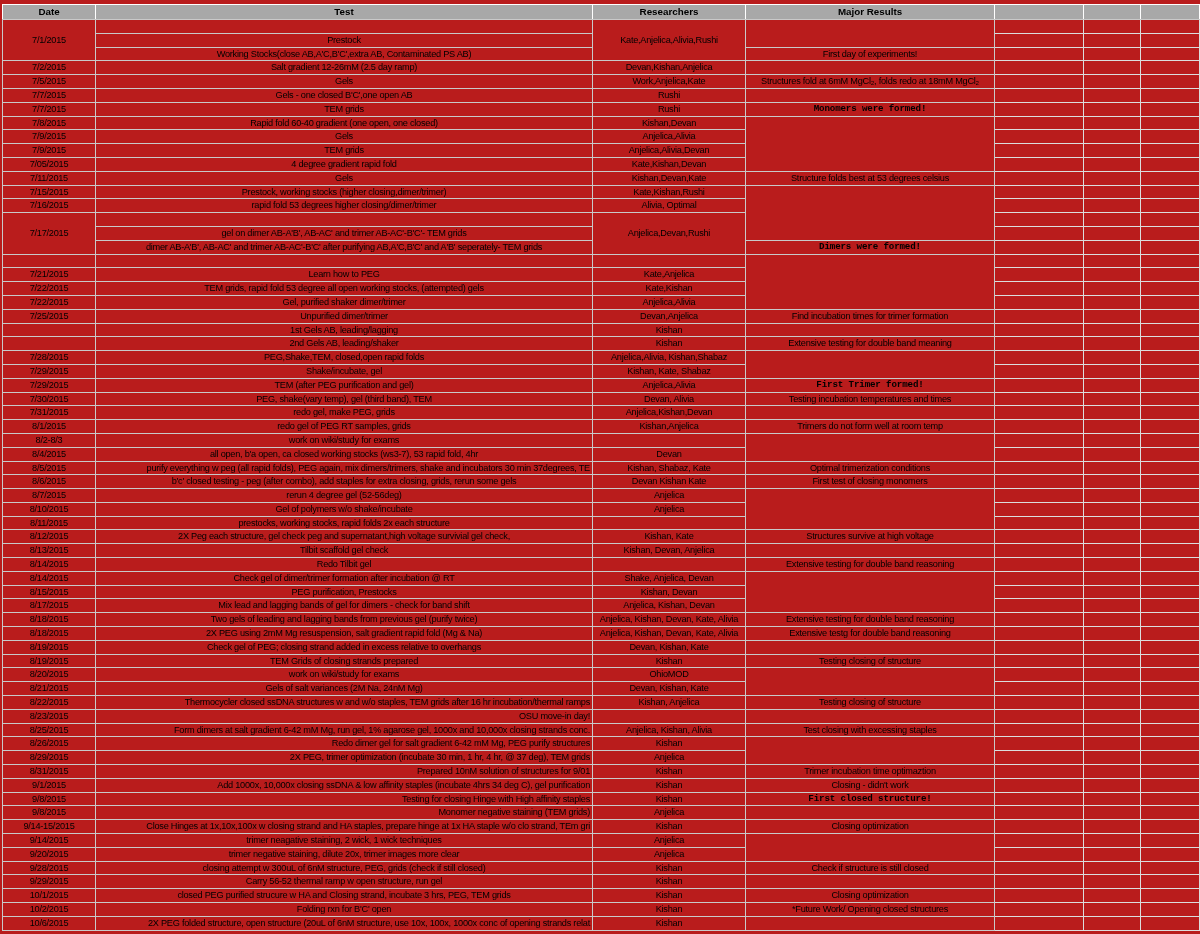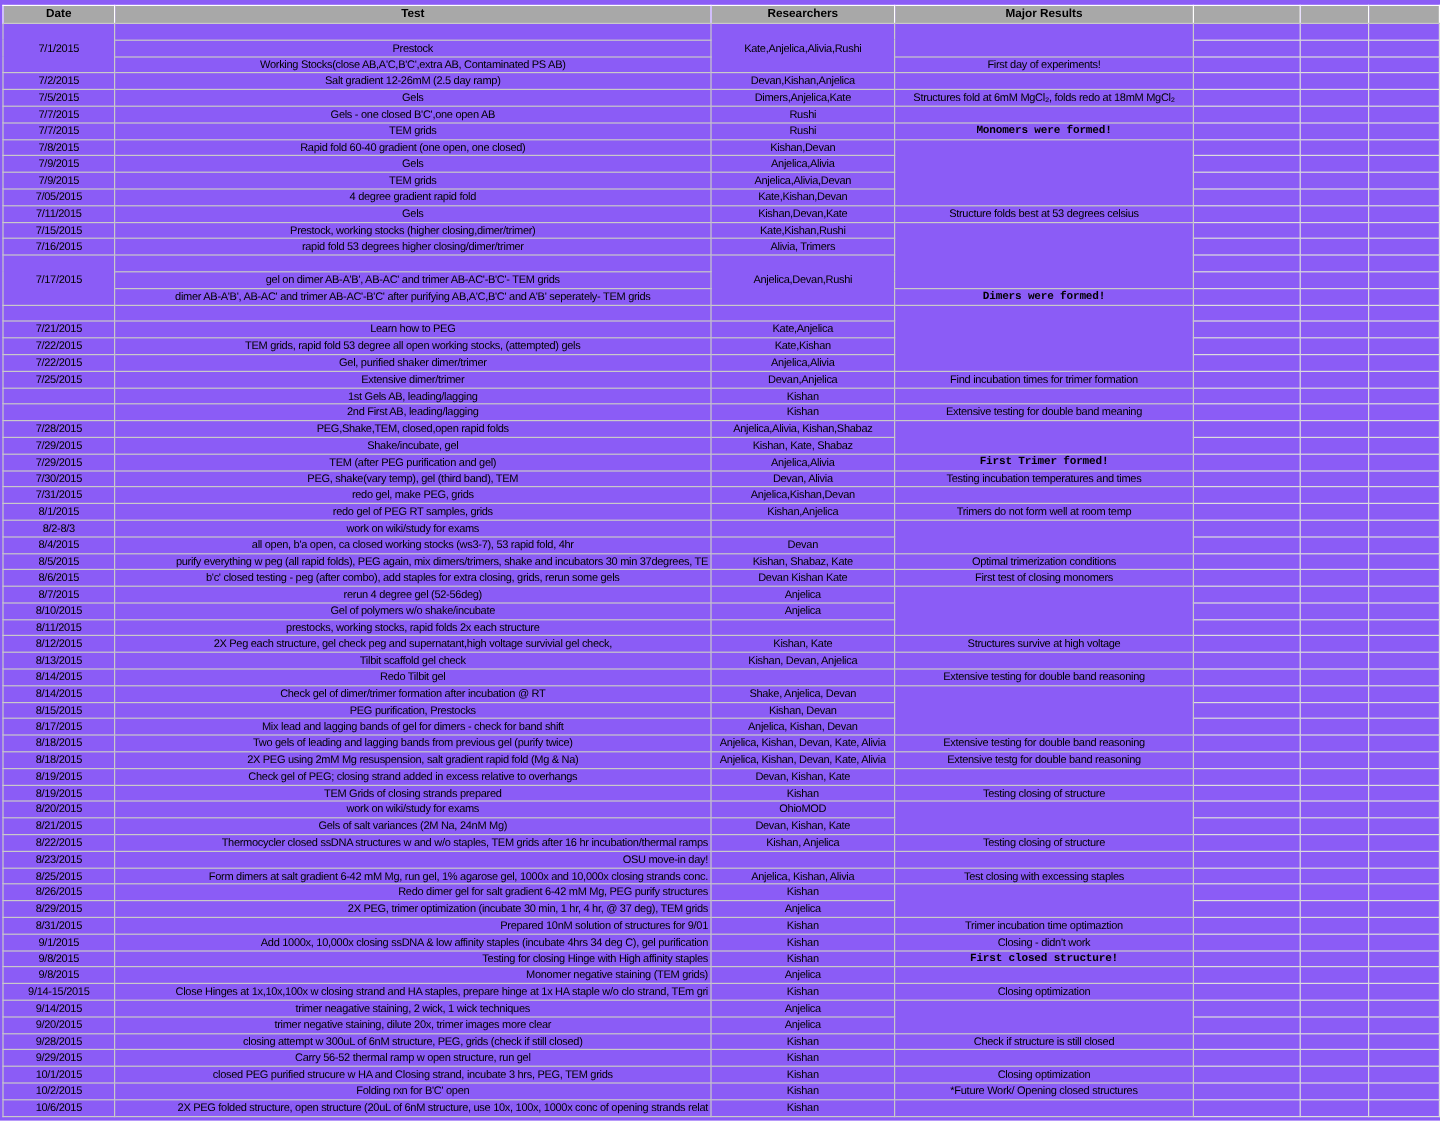--- a/index.html
+++ b/index.html
@@ -1,16 +1,16 @@
 <!DOCTYPE html>
 <html><head>
 <meta charset="utf-8">
 <style>
   html,body{margin:0;padding:0;background:#ffffff;}
-  .sheet{width:1200px;height:934px;overflow:hidden;font-family:"Liberation Sans",sans-serif;background:#8b5cf6;position:relative;}
+  .sheet{width:1200px;height:934px;overflow:hidden;font-family:"Liberation Sans",sans-serif;background:#b91c1c;position:relative;}
   table{border-collapse:collapse;table-layout:fixed;margin:4px 0 0 2px;width:1197px;}
   th{background:#a8a8a8;color:#000;font-size:9.8px;font-weight:bold;height:14px;line-height:14px;
      border:1px solid #ffffff;border-bottom:1px solid #c9c9c9;padding:0 2px;overflow:hidden;white-space:nowrap;text-align:center;}
   td{height:12.8px;line-height:12.8px;font-size:9.2px;letter-spacing:-0.25px;color:#000;
      padding:0 2px;border:1px solid #c9c9c9;overflow:hidden;white-space:nowrap;
      text-align:center;vertical-align:middle;}
   td.l{text-align:right;}
   td.b{font-weight:bold;letter-spacing:-0.15px;font-family:Liberation Mono, monospace;}
   td.x{border-color:#dcdcdc;}
 </style>
@@ -67,21 +67,21 @@
           <td>Salt gradient 12-26mM (2.5 day ramp)</td>
           <td>Devan,Kishan,Anjelica</td>
           <td></td>
           <td class="x"></td>
           <td class="x"></td>
           <td class="x"></td>
         </tr>
         <tr>
           <td>7/5/2015</td>
           <td>Gels</td>
-          <td>Dimers,Anjelica,Kate</td>
+          <td>Work,Anjelica,Kate</td>
           <td>Structures fold at 6mM MgCl₂, folds redo at 18mM MgCl₂</td>
           <td class="x"></td>
           <td class="x"></td>
           <td class="x"></td>
         </tr>
         <tr>
           <td>7/7/2015</td>
           <td>Gels - one closed B'C',one open AB</td>
           <td>Rushi</td>
           <td></td>
@@ -145,21 +145,21 @@
           <td>Prestock, working stocks (higher closing,dimer/trimer)</td>
           <td>Kate,Kishan,Rushi</td>
           <td rowspan="4"></td>
           <td class="x"></td>
           <td class="x"></td>
           <td class="x"></td>
         </tr>
         <tr>
           <td>7/16/2015</td>
           <td>rapid fold 53 degrees higher closing/dimer/trimer</td>
-          <td>Alivia, Trimers</td>
+          <td>Alivia, Optimal</td>
           <td class="x"></td>
           <td class="x"></td>
           <td class="x"></td>
         </tr>
         <tr>
           <td rowspan="3">7/17/2015</td>
           <td></td>
           <td rowspan="3">Anjelica,Devan,Rushi</td>
           <td class="x"></td>
           <td class="x"></td>
@@ -206,39 +206,39 @@
         <tr>
           <td>7/22/2015</td>
           <td>Gel, purified shaker dimer/trimer</td>
           <td>Anjelica,Alivia</td>
           <td class="x"></td>
           <td class="x"></td>
           <td class="x"></td>
         </tr>
         <tr>
           <td>7/25/2015</td>
-          <td>Extensive dimer/trimer</td>
+          <td>Unpurified dimer/trimer</td>
           <td>Devan,Anjelica</td>
           <td>Find incubation times for trimer formation</td>
           <td class="x"></td>
           <td class="x"></td>
           <td class="x"></td>
         </tr>
         <tr>
           <td></td>
           <td>1st Gels AB, leading/lagging</td>
           <td>Kishan</td>
           <td></td>
           <td class="x"></td>
           <td class="x"></td>
           <td class="x"></td>
         </tr>
         <tr>
           <td></td>
-          <td>2nd First AB, leading/lagging</td>
+          <td>2nd Gels AB, leading/shaker</td>
           <td>Kishan</td>
           <td>Extensive testing for double band meaning</td>
           <td class="x"></td>
           <td class="x"></td>
           <td class="x"></td>
         </tr>
         <tr>
           <td>7/28/2015</td>
           <td>PEG,Shake,TEM, closed,open rapid folds</td>
           <td>Anjelica,Alivia, Kishan,Shabaz</td>

